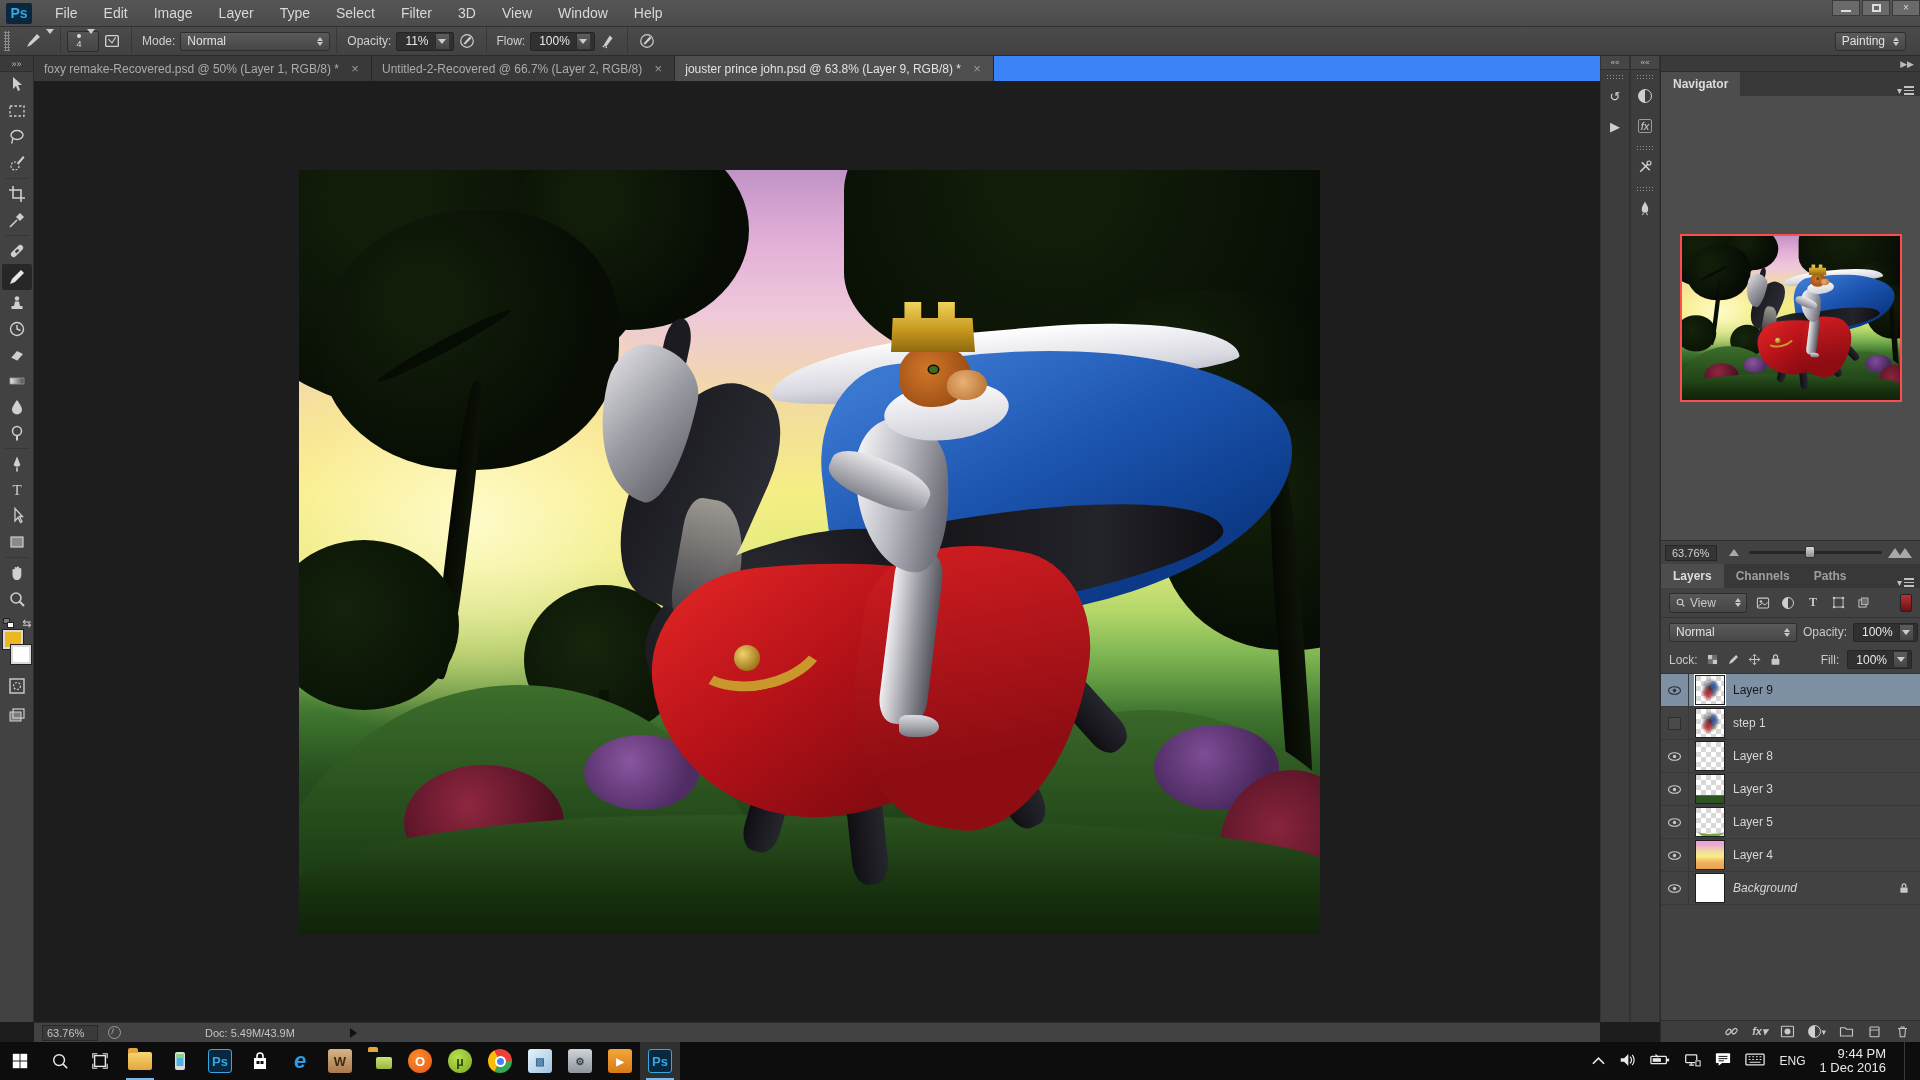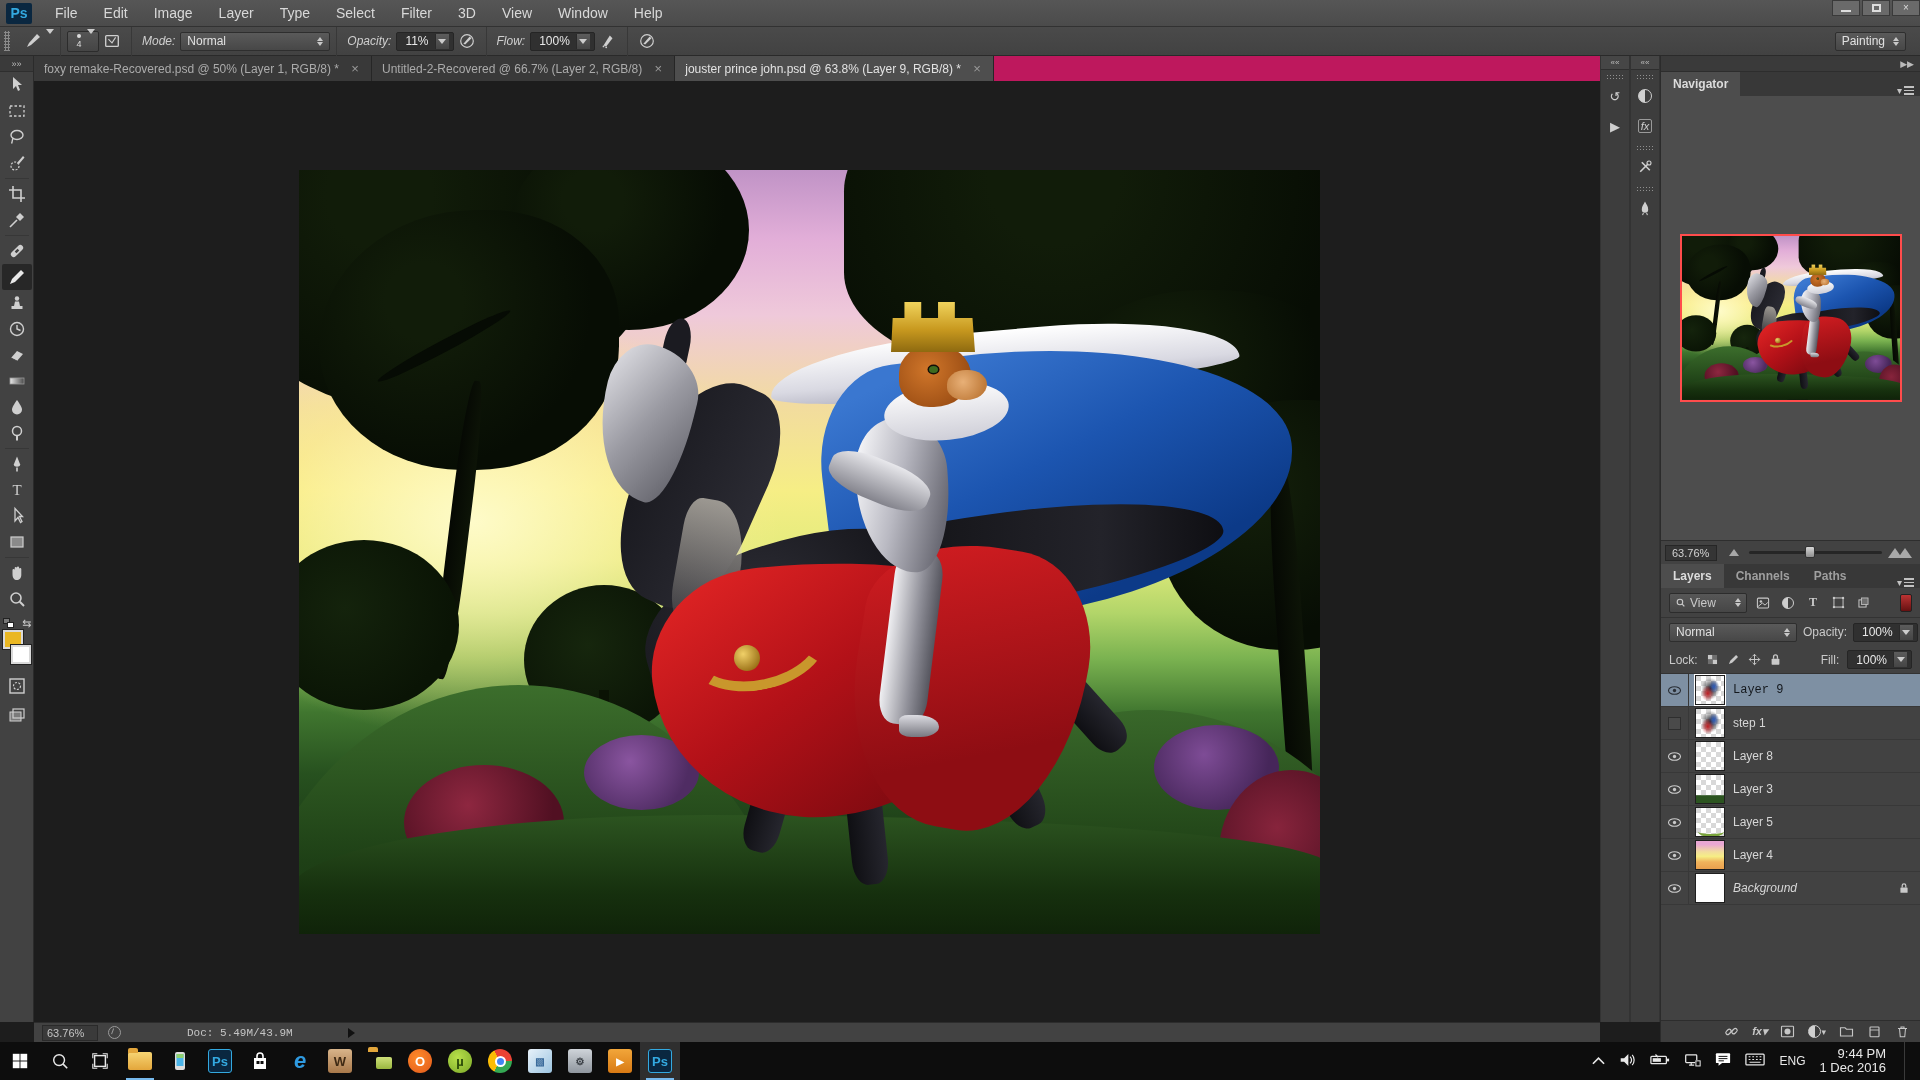--- a/index.html
+++ b/index.html
@@ -24,21 +24,21 @@
   .win-btn .maxbox { width:9px; height:8px; border:2px solid #ddd; }
 
   
   .optionsbar { position:absolute; left:0; top:27px; width:1920px; height:29px;
     background:linear-gradient(#4a4a4a,#424242); border-bottom:1px solid #2a2a2a;
     display:flex; align-items:center; z-index:29; color:#cfcfcf; font-size:12px; }
   .grip-v { width:6px; height:20px; margin:0 4px;
     background:radial-gradient(#8a8a8a 1px, transparent 1.2px); background-size:3px 3px; }
   .opt-group { display:flex; align-items:center; height:29px; padding:0 6px;
     border-right:1px solid #383838; }
-  .opt-label { margin:0 5px 0 4px; color:#cfcfcf;font-style:italic; }
+  .opt-label { margin:0 5px 0 4px; color:#cfcfcf; }
   .opt-select { background:linear-gradient(#5a5a5a,#474747); border:1px solid #2e2e2e;
     border-radius:2px; height:19px; display:flex; align-items:center; padding:0 6px;
     color:#e0e0e0; min-width:60px; position:relative; }
   .opt-select.wide { min-width:150px; }
   .updown { margin-left:auto; display:flex; flex-direction:column; gap:1px; padding-left:8px; }
   .updown i { width:0; height:0; border-left:3px solid transparent; border-right:3px solid transparent; }
   .updown i.up { border-bottom:4px solid #c8c8c8; }
   .updown i.dn { border-top:4px solid #c8c8c8; }
   .combo { background:#303030; border:1px solid #252525; border-radius:2px; height:19px;
     display:flex; align-items:center; padding:0 4px 0 8px; color:#e8e8e8; }
@@ -50,21 +50,21 @@
     border-radius:2px; }
   .icon-btn svg { display:block; }
   .brush-preset { display:flex; align-items:center; background:linear-gradient(#555,#454545);
     border:1px solid #2c2c2c; border-radius:2px; height:21px; padding:0 3px; }
   .brush-dot { width:16px; display:flex; flex-direction:column; align-items:center; color:#ddd; font-size:9px; }
   .brush-dot b { width:4px; height:4px; background:#ddd; border-radius:50%; margin-bottom:1px; }
   .workspace { margin-left:auto; margin-right:14px; }
 
   
   .tabbar { position:absolute; left:34px; top:56px; width:1566px; height:25px;
-    background:#be185d; display:flex; align-items:flex-end; z-index:20; }
+    background:#3b82f6; display:flex; align-items:flex-end; z-index:20; }
   .doc-tab { height:25px; display:flex; align-items:center; padding:0 10px;
     background:#393939; border-right:1px solid #262626; color:#ababab; font-size:12px;
     white-space:nowrap; }
   .doc-tab.active { background:#4e4e4e; color:#e2e2e2; }
   .tab-close { margin-left:10px; color:#9a9a9a; font-size:13px; width:12px; text-align:center; }
 
   
   .toolbar { position:absolute; left:0; top:56px; width:34px; height:966px;
     background:#424242; border-right:1px solid #2b2b2b; z-index:25;
     display:flex; flex-direction:column; align-items:center; }
@@ -193,21 +193,21 @@
   
   .statusbar { position:absolute; left:34px; top:1022px; width:1566px; height:20px;
     background:#424242; border-top:1px solid #2c2c2c; display:flex; align-items:center;
     color:#c4c4c4; font-size:11px; z-index:20; }
   .status-zoom { margin-left:8px; background:#3a3a3a; border:1px solid #2a2a2a;
     padding:1px 8px 1px 4px; min-width:56px; }
   .status-circle { width:13px; height:13px; border:1.5px solid #9a9a9a; border-radius:50%;
     margin-left:10px; position:relative; }
   .status-circle::after { content:""; position:absolute; left:3px; top:2px; width:4px; height:6px;
     border-left:1.5px solid #9a9a9a; transform:rotate(20deg); }
-  .status-doc { margin-left:66px;font-family:Liberation Mono, monospace; }
+  .status-doc { margin-left:84px; }
   .status-arrow { margin-left:55px; width:0; height:0; border-top:5px solid transparent;
     border-bottom:5px solid transparent; border-left:7px solid #111; }
 
   
   .strips { position:absolute; left:1600px; top:56px; width:60px; height:966px;
     background:#333333; display:flex; gap:2px; padding:0 1px; z-index:20; }
   .strip-col { width:28px; background:#3d3d3d; display:flex; flex-direction:column; align-items:center; }
   .strip-head { width:100%; height:14px; background:#464646; color:#bbb; font-size:8px;
     text-align:center; line-height:14px; border-bottom:1px solid #2e2e2e; }
   .strip-grip { width:18px; height:5px; margin:4px 0 2px;
@@ -262,21 +262,21 @@
   .filter-toggle { margin-left:auto; width:12px; height:18px; background:linear-gradient(#b33,#611);
     border-radius:2px; border:1px solid #222; }
   .blend-row { height:28px; display:flex; align-items:center; padding:0 8px; gap:6px;
     color:#c9c9c9; font-size:12px; background:#424242; }
   .lock-row { height:28px; display:flex; align-items:center; padding:0 8px; gap:8px;
     color:#c9c9c9; font-size:12px; background:#424242; border-bottom:1px solid #333; }
 
   .layers-list { flex:1; background:#424242; overflow:hidden; }
   .layer-row { height:33px; display:flex; align-items:center; border-bottom:1px solid #383838;
     color:#d6d6d6; font-size:12px; }
-  .layer-row.selected { background:#7e90a3; color:#14181d;font-family:Liberation Mono, monospace; }
+  .layer-row.selected { background:#7e90a3; color:#14181d; }
   .eye-cell { width:28px; height:33px; display:flex; align-items:center; justify-content:center;
     border-right:1px solid #383838; }
   .eye-box { width:13px; height:13px; border:1px solid #2e2e2e; background:#4a4a4a; }
   .layer-thumb { width:30px; height:30px; margin:0 8px 0 6px; border:1px solid #1f1f1f;
     background-color:#fff; position:relative; overflow:hidden; }
   .checker { background-image:conic-gradient(#ffffff 0 25%, #d8d8d8 0 50%, #ffffff 0 75%, #d8d8d8 0);
     background-size:10px 10px; }
   .layer-name { flex:1; }
   .layer-name.italic { font-style:italic; }
   .row-lock { margin-right:10px; }

